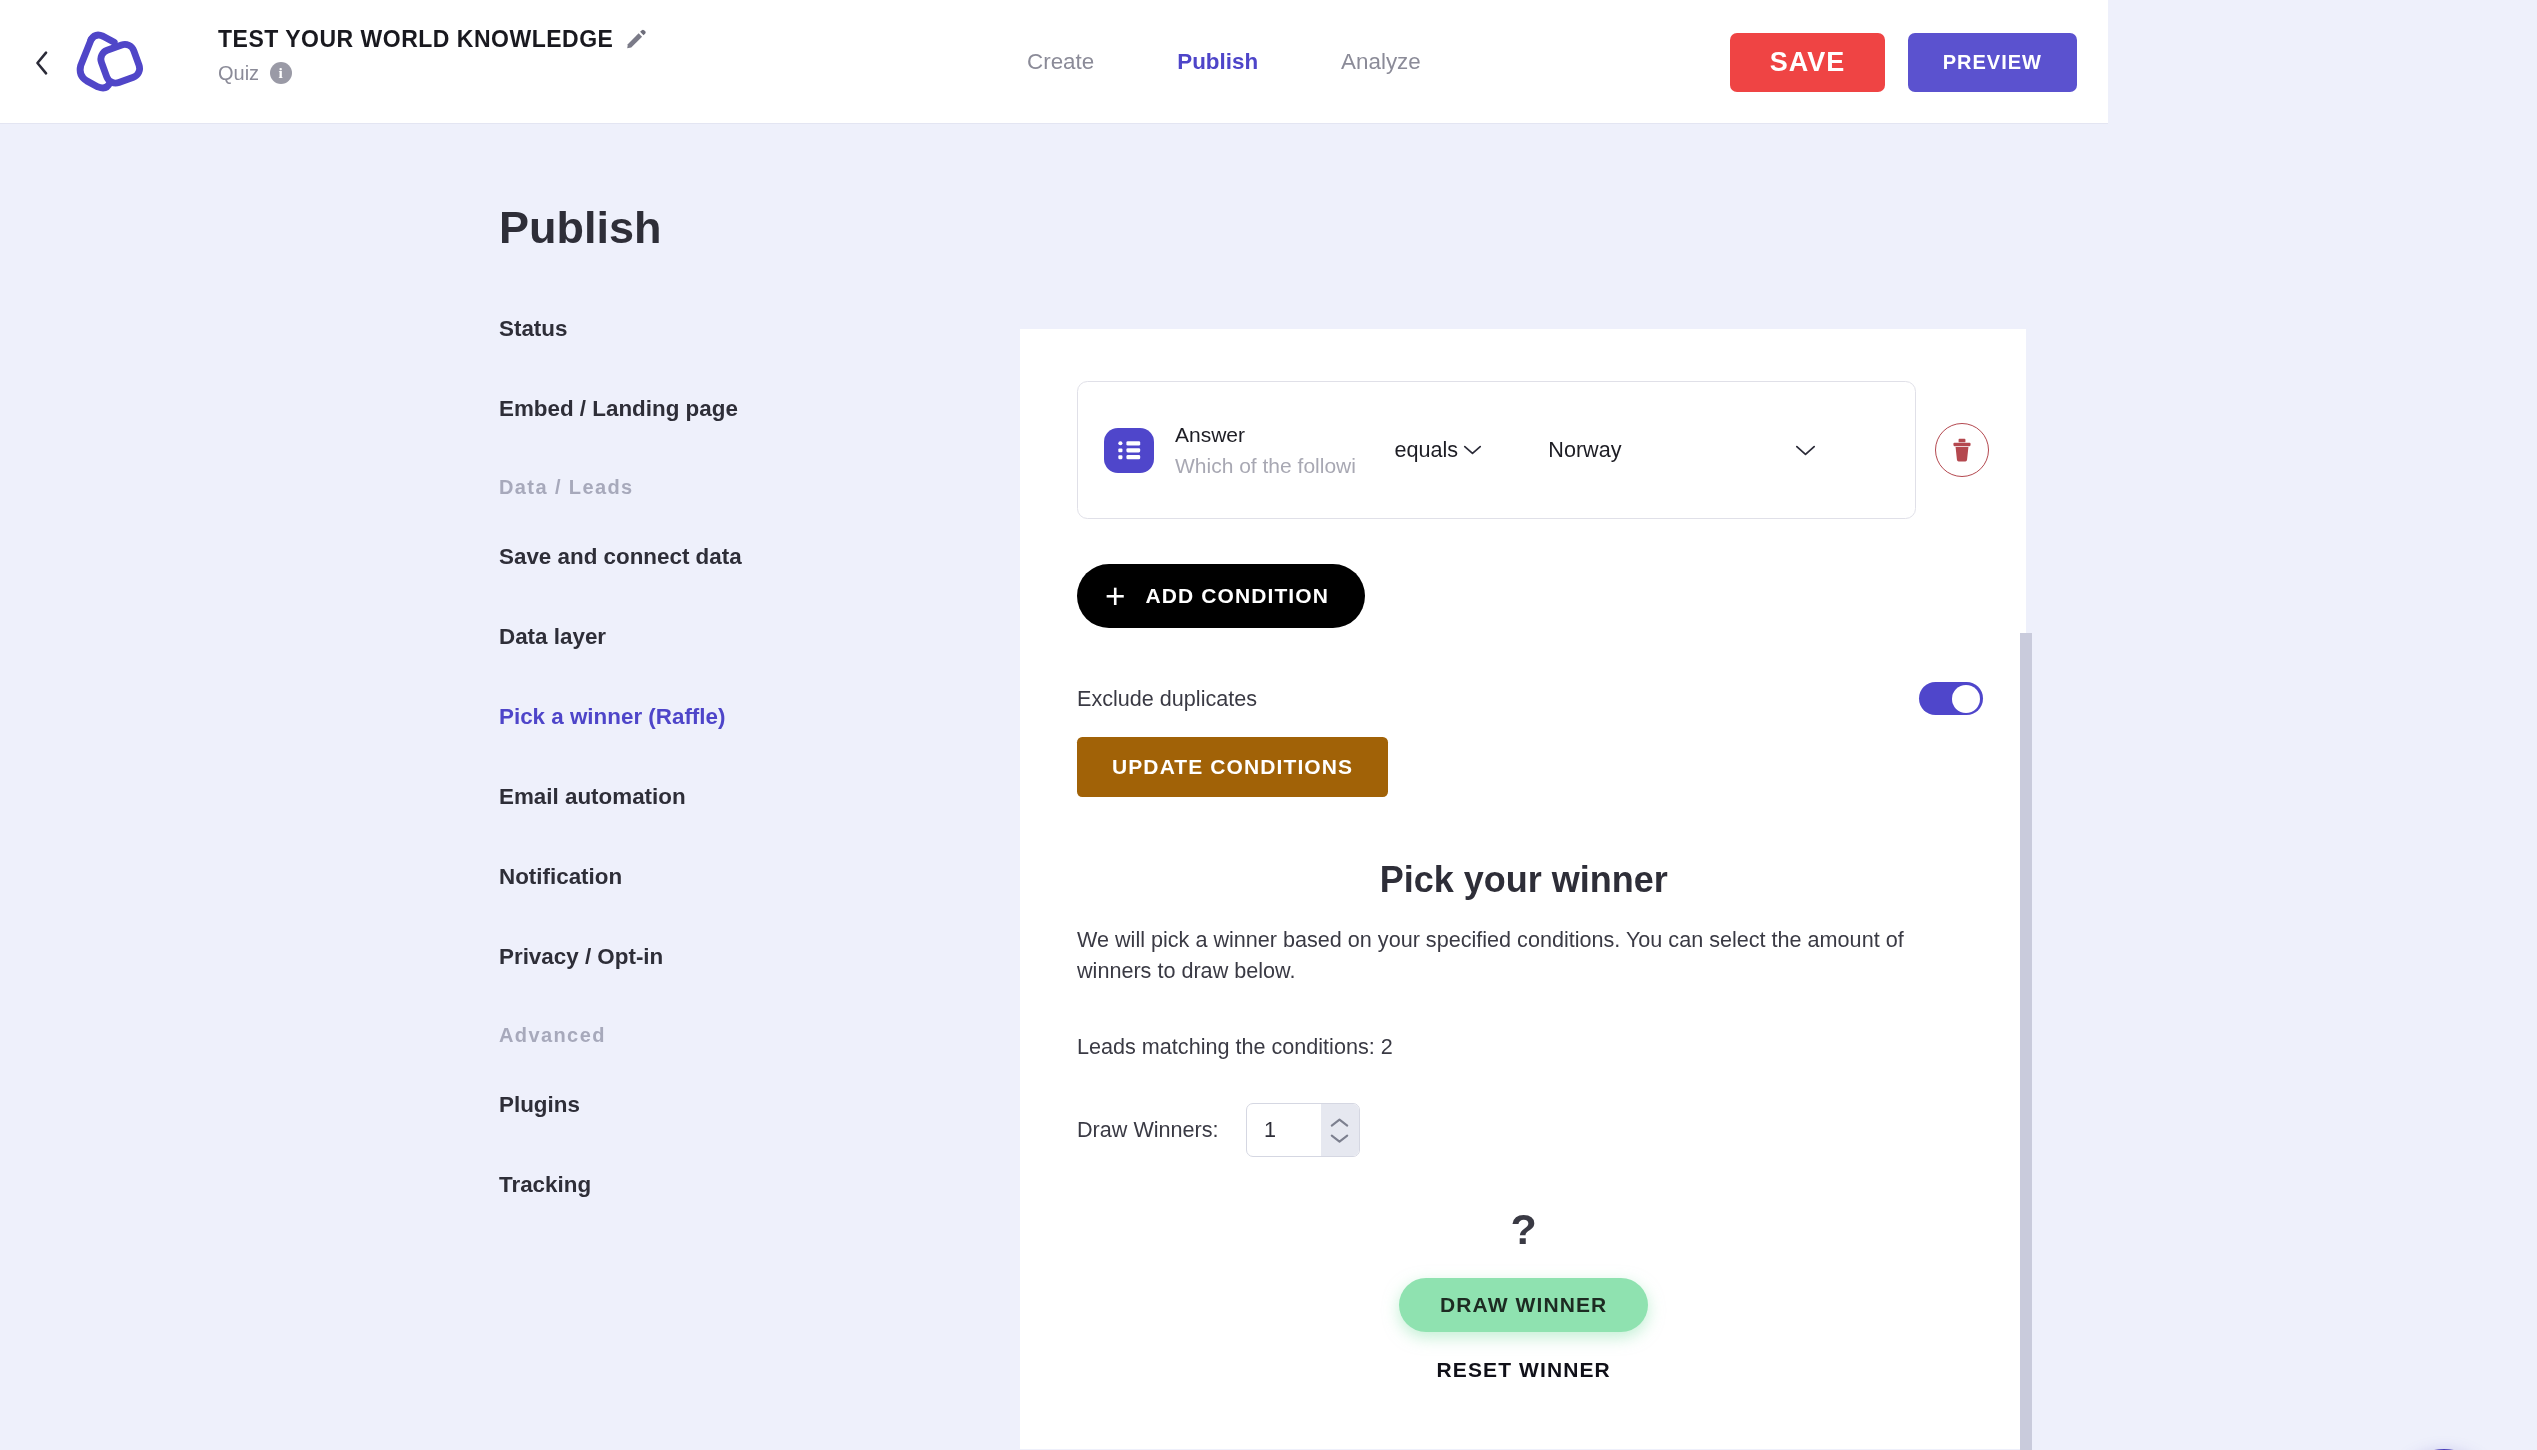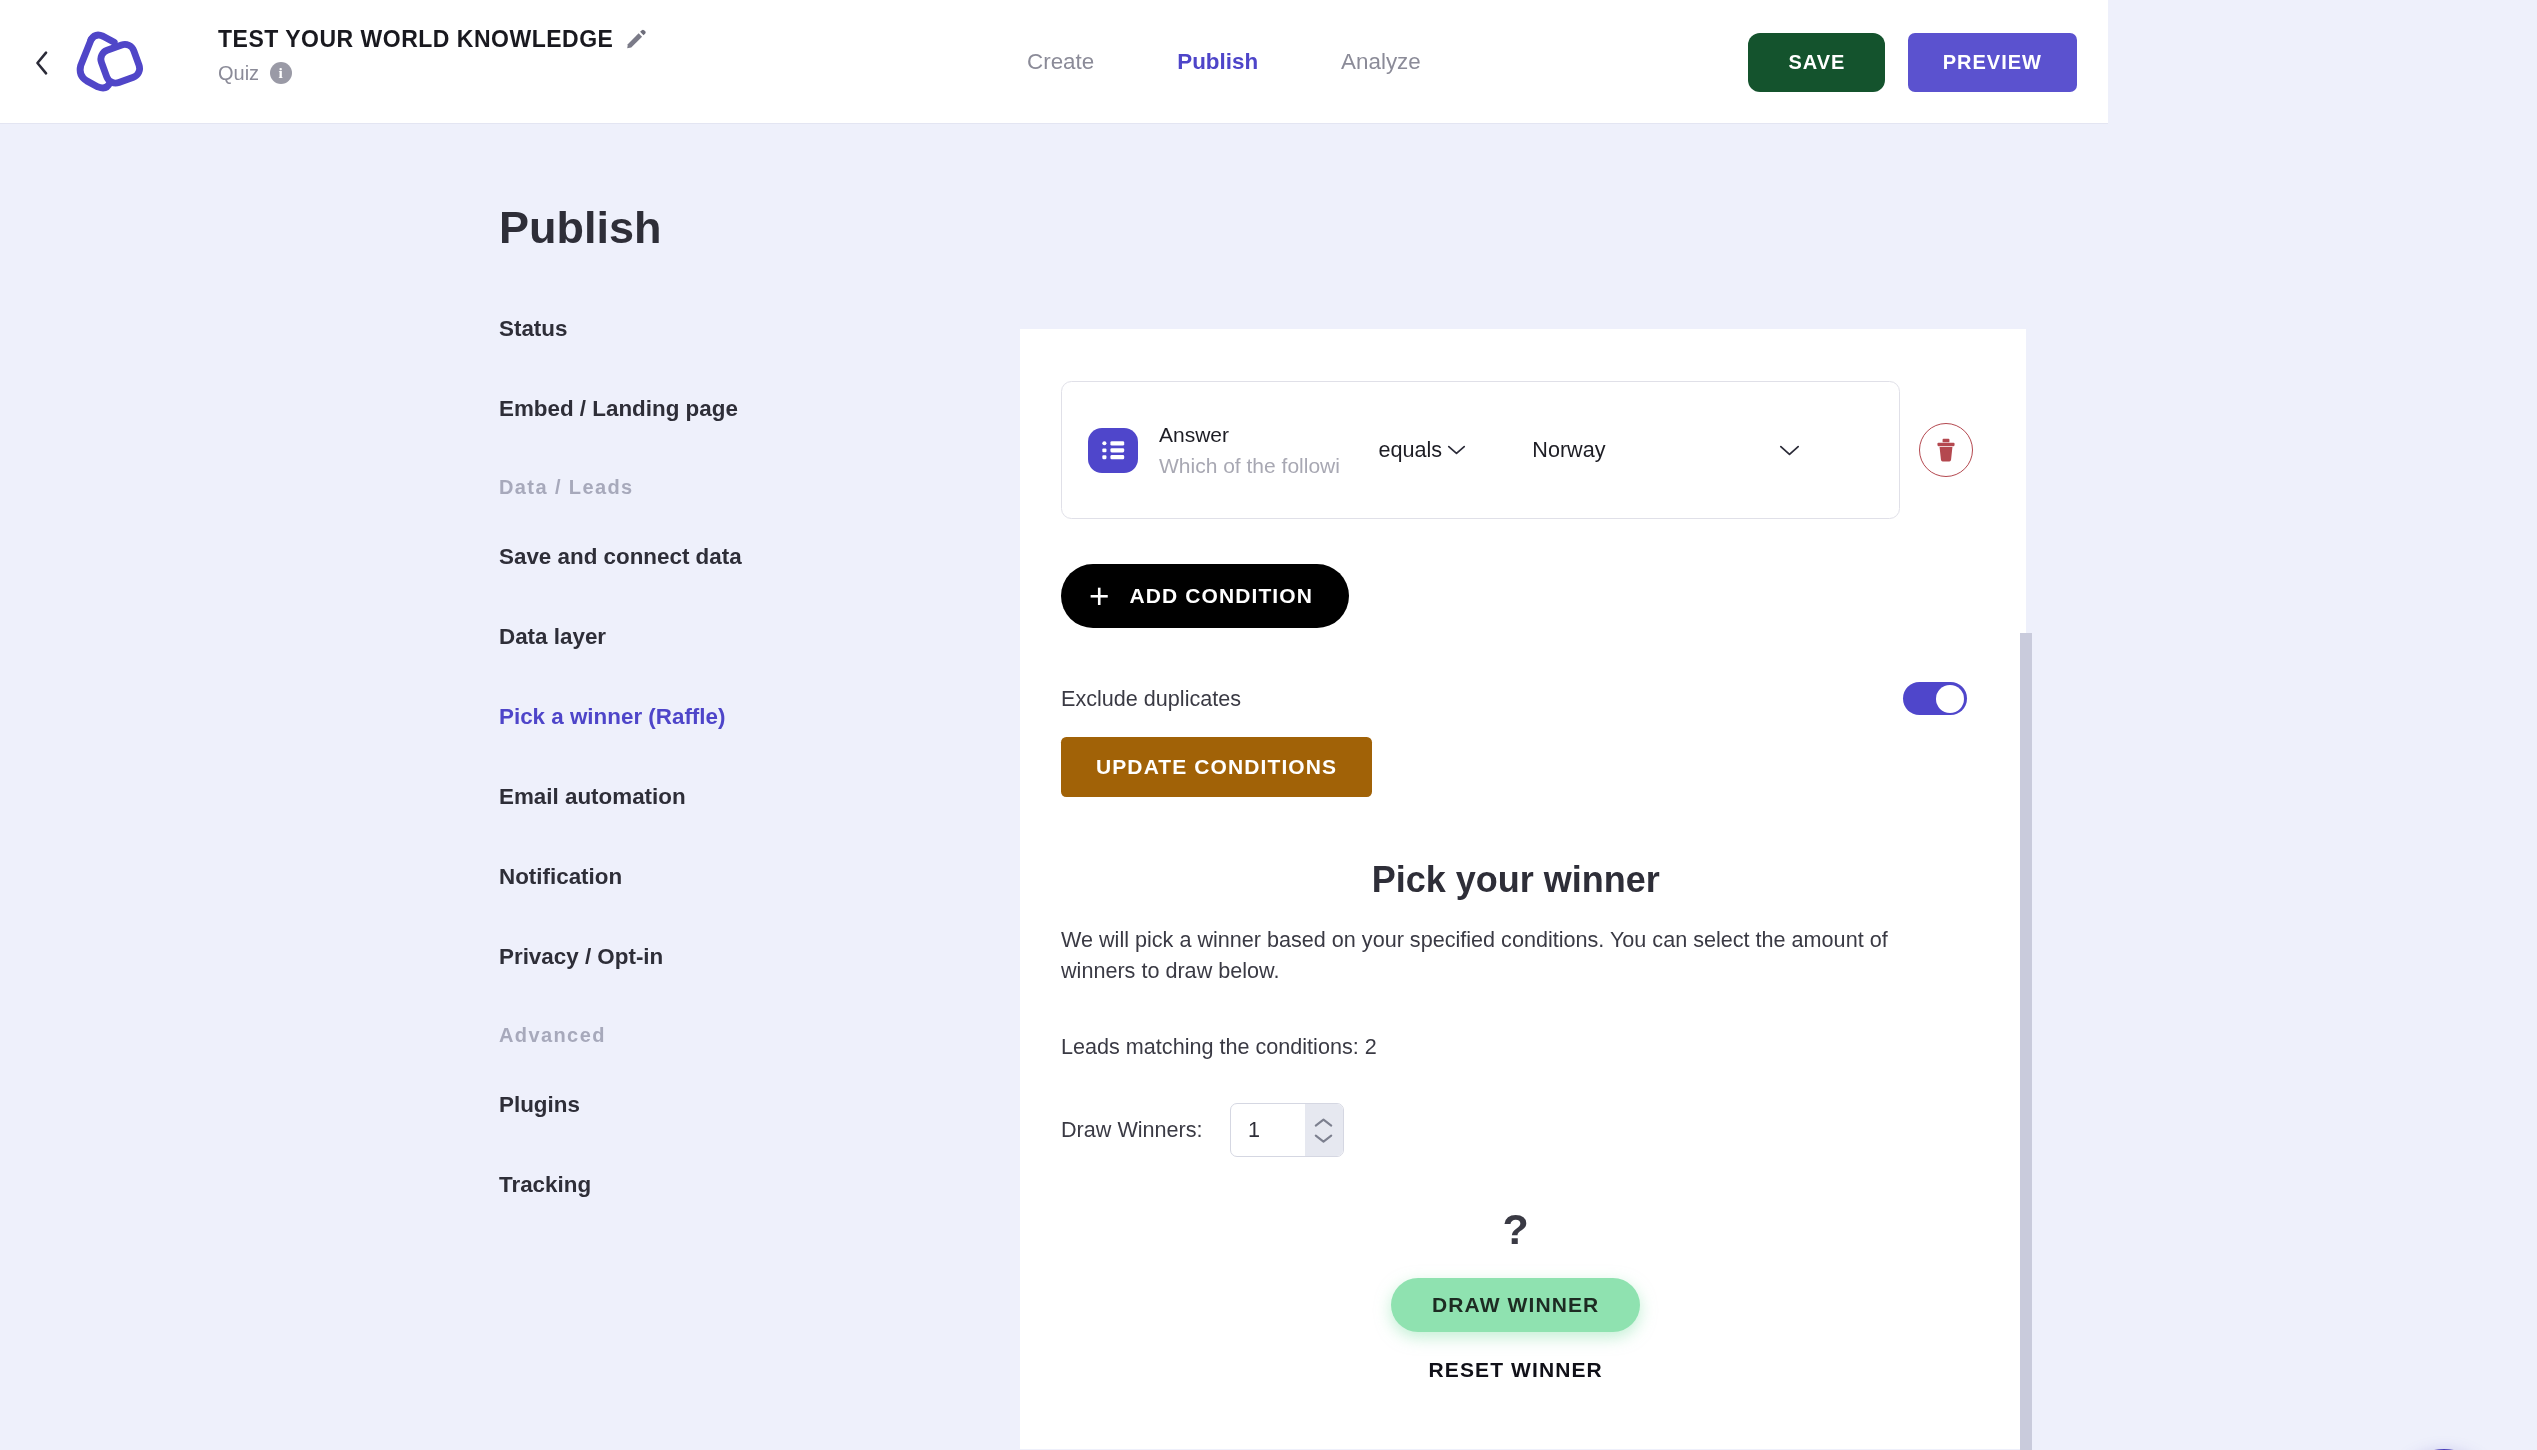--- a/index.html
+++ b/index.html
@@ -99,27 +99,27 @@
     font-weight: bold;
   }
 
   .topbar-actions {
     position: absolute;
     right: 31px; top: 33px;
     display: flex;
     gap: 22.4px;
   }
   .btn-save {
-    background: #14532d;
+    background: #ef4444;
     color: #ffffff;
     border: none;
-    border-radius: 12px;
+    border-radius: 7px;
     height: 59px;
     padding: 0 40px;
-    font-size: 20px;
+    font-size: 27px;
     font-weight: bold;
     letter-spacing: 1px;
     font-family: "Liberation Sans", sans-serif;
     cursor: pointer;
   }
   .btn-preview {
     background: #5b52cf;
     color: #ffffff;
     border: none;
     border-radius: 7px;
@@ -193,20 +193,21 @@
     color: #3a3a44;
   }
 
   .main-card {
     position: absolute;
     left: 1020px; top: 205px;
     width: 1006px;
     height: 1120px;
     background: #ffffff;
     overflow: hidden;
+    padding-left: 16px;
   }
 
   .card-inner {
     position: relative;
     padding: 52px 47px 0 41px;
   }
 
   
   .condition-wrap {
     display: flex;

